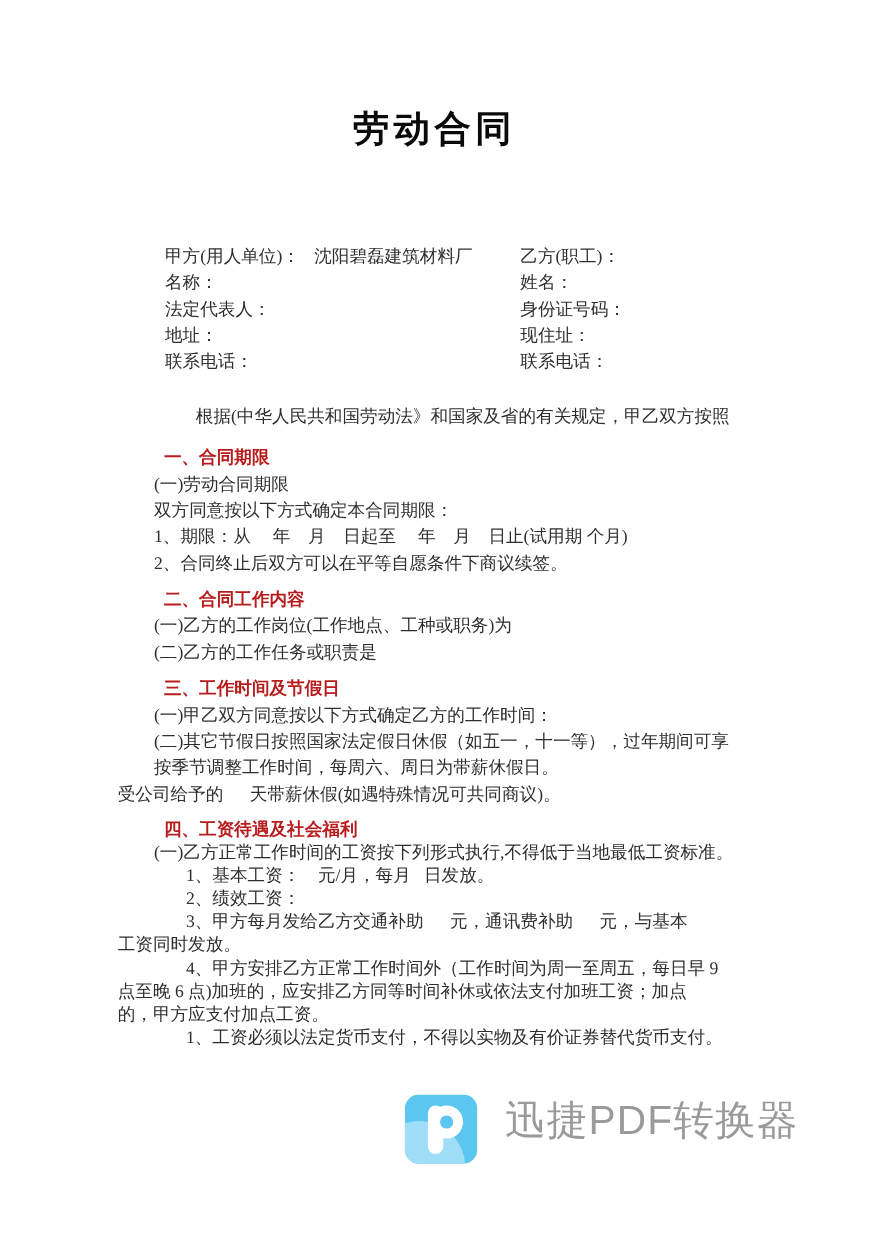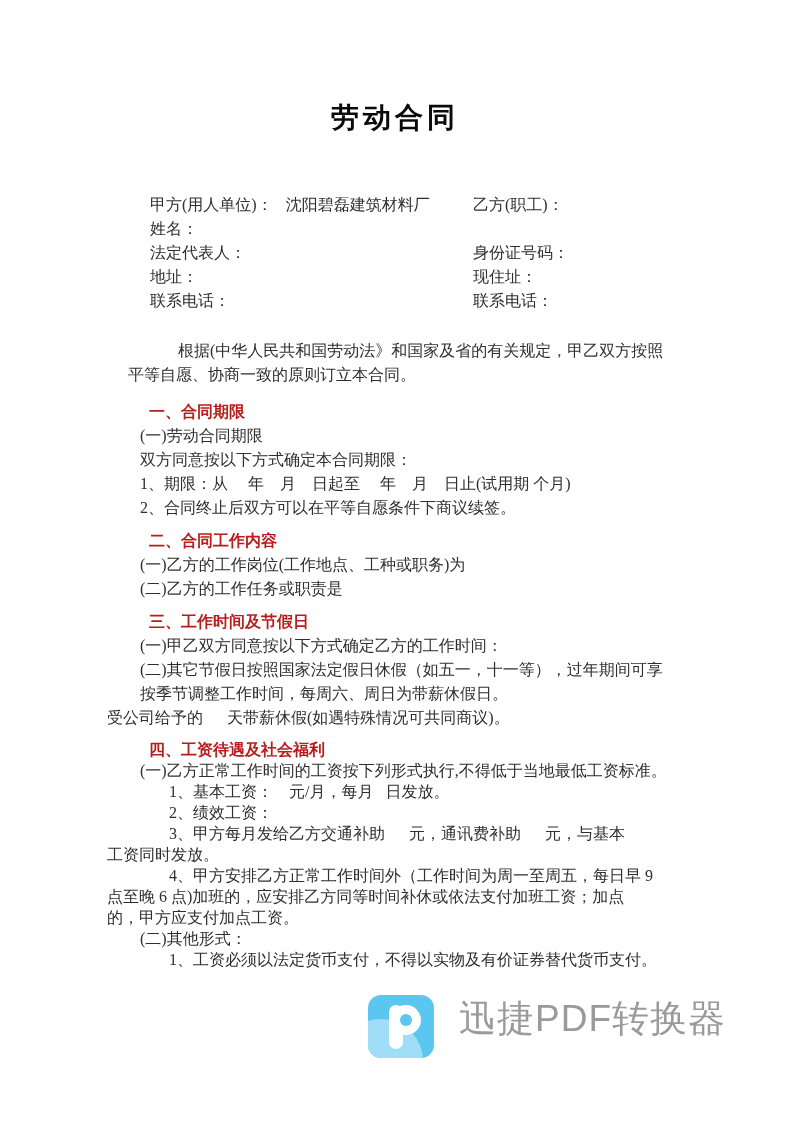--- a/index.html
+++ b/index.html
@@ -11,25 +11,25 @@
     font-family:"Liberation Serif","DejaVu Serif",serif;
     color:#2e2e2e;
     font-size:16px;
   }
   .content { position:relative; z-index:1; padding-left:107px; width:576px; }
 
   .doc-title {
     margin-top:96px;
     height:44px; line-height:44px;
     text-align:center;
-    font-size:28px; font-weight:bold; letter-spacing:4px;
+    font-size:33px; font-weight:bold; letter-spacing:4px;
     color:#0a0a0a;
   }
 
-  .party { margin-top:53px; margin-left:43px; line-height:24px; }
+  .party { margin-top:82px; margin-left:43px; line-height:24px; }
   .party-row { display:flex; white-space:pre; }
   .party-left { width:323px; }
   .party-left .val { margin-left:13px; }
 
   .intro { margin-top:26px; line-height:24px; }
   .ln { white-space:pre; }
   .intro-l1 { margin-left:71px; }
   .intro-l2 { margin-left:21px; }
 
   .sec { line-height:24px; }
@@ -77,39 +77,39 @@
   <div class="content">
 
     <div class="doc-title">劳动合同</div>
 
     <div class="party">
       <div class="party-row">
         <span class="party-left"><span>甲方(用人单位)：</span><span class="val">沈阳碧磊建筑材料厂</span></span>
         <span class="party-right">乙方(职工)：</span>
       </div>
       <div class="party-row">
+        <span class="party-left"><span>名称：</span><span class="val"></span></span>
         <span class="party-right">姓名：</span>
       </div>
       <div class="party-row">
         <span class="party-left"><span>法定代表人：</span><span class="val"></span></span>
         <span class="party-right">身份证号码：</span>
       </div>
       <div class="party-row">
         <span class="party-left"><span>地址：</span><span class="val"></span></span>
         <span class="party-right">现住址：</span>
       </div>
       <div class="party-row">
         <span class="party-left"><span>联系电话：</span><span class="val"></span></span>
         <span class="party-right">联系电话：</span>
       </div>
     </div>
 
     <div class="intro">
       <div class="ln intro-l1">根据(中华人民共和国劳动法》和国家及省的有关规定，甲乙双方按照</div>
-      <div class="ln intro-l2">平等自愿、协商一致的原则订立本合同。</div>
     </div>
 
     <div class="sec sec-gap-first">
       <div class="sec-h">一、合同期限</div>
       <div class="ln ia">(一)劳动合同期限</div>
       <div class="ln ia">双方同意按以下方式确定本合同期限：</div>
       <div class="ln ia">1、期限：从     年    月    日起至     年    月    日止(试用期 个月)</div>
       <div class="ln ia">2、合同终止后双方可以在平等自愿条件下商议续签。</div>
     </div>
 
@@ -130,18 +130,17 @@
     <div class="sec sec4 sec-gap">
       <div class="sec-h">四、工资待遇及社会福利</div>
       <div class="ln ia">(一)乙方正常工作时间的工资按下列形式执行,不得低于当地最低工资标准。</div>
       <div class="ln ib">1、基本工资：    元/月，每月   日发放。</div>
       <div class="ln ib">2、绩效工资：</div>
       <div class="ln ib">3、甲方每月发给乙方交通补助      元，通讯费补助      元，与基本</div>
       <div class="ln i0">工资同时发放。</div>
       <div class="ln ib">4、甲方安排乙方正常工作时间外（工作时间为周一至周五，每日早 9</div>
       <div class="ln i0">点至晚 6 点)加班的，应安排乙方同等时间补休或依法支付加班工资；加点</div>
       <div class="ln i0">的，甲方应支付加点工资。</div>
-      <div class="ln ia">(二)其他形式：</div>
       <div class="ln ib">1、工资必须以法定货币支付，不得以实物及有价证券替代货币支付。</div>
     </div>
 
   </div>
 </div>
 
 </body></html>

